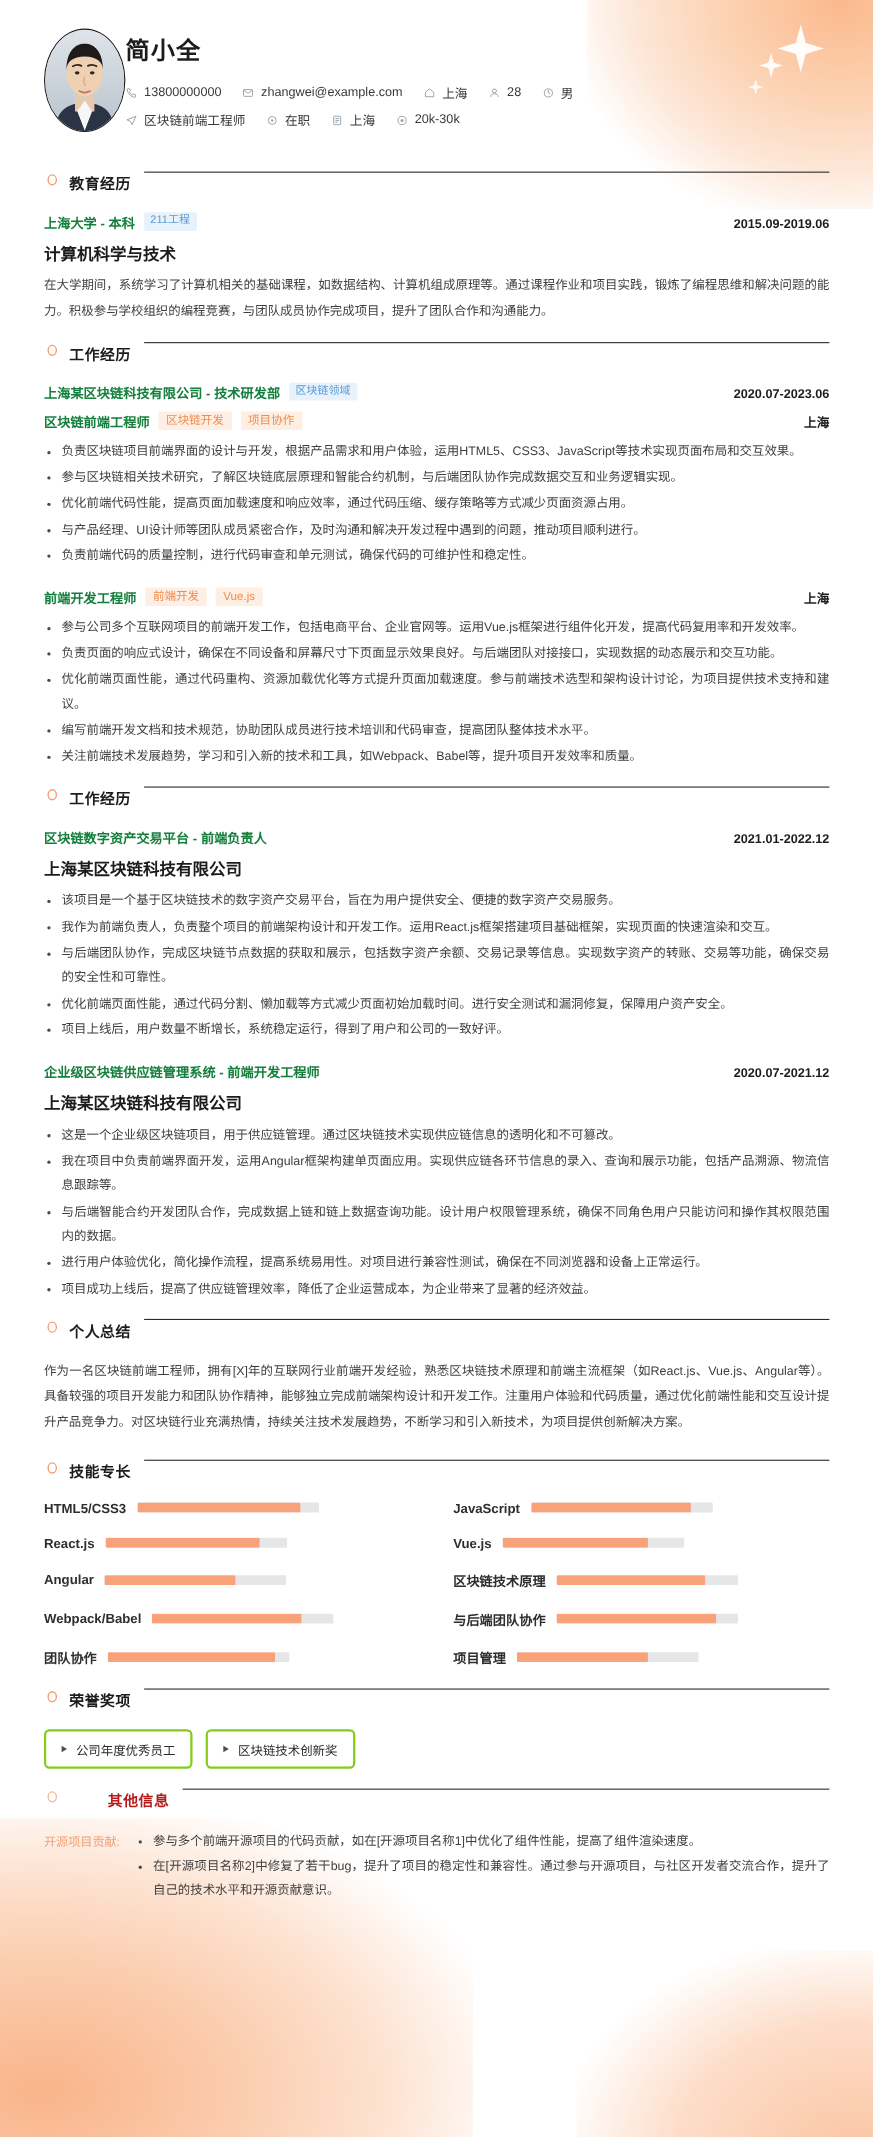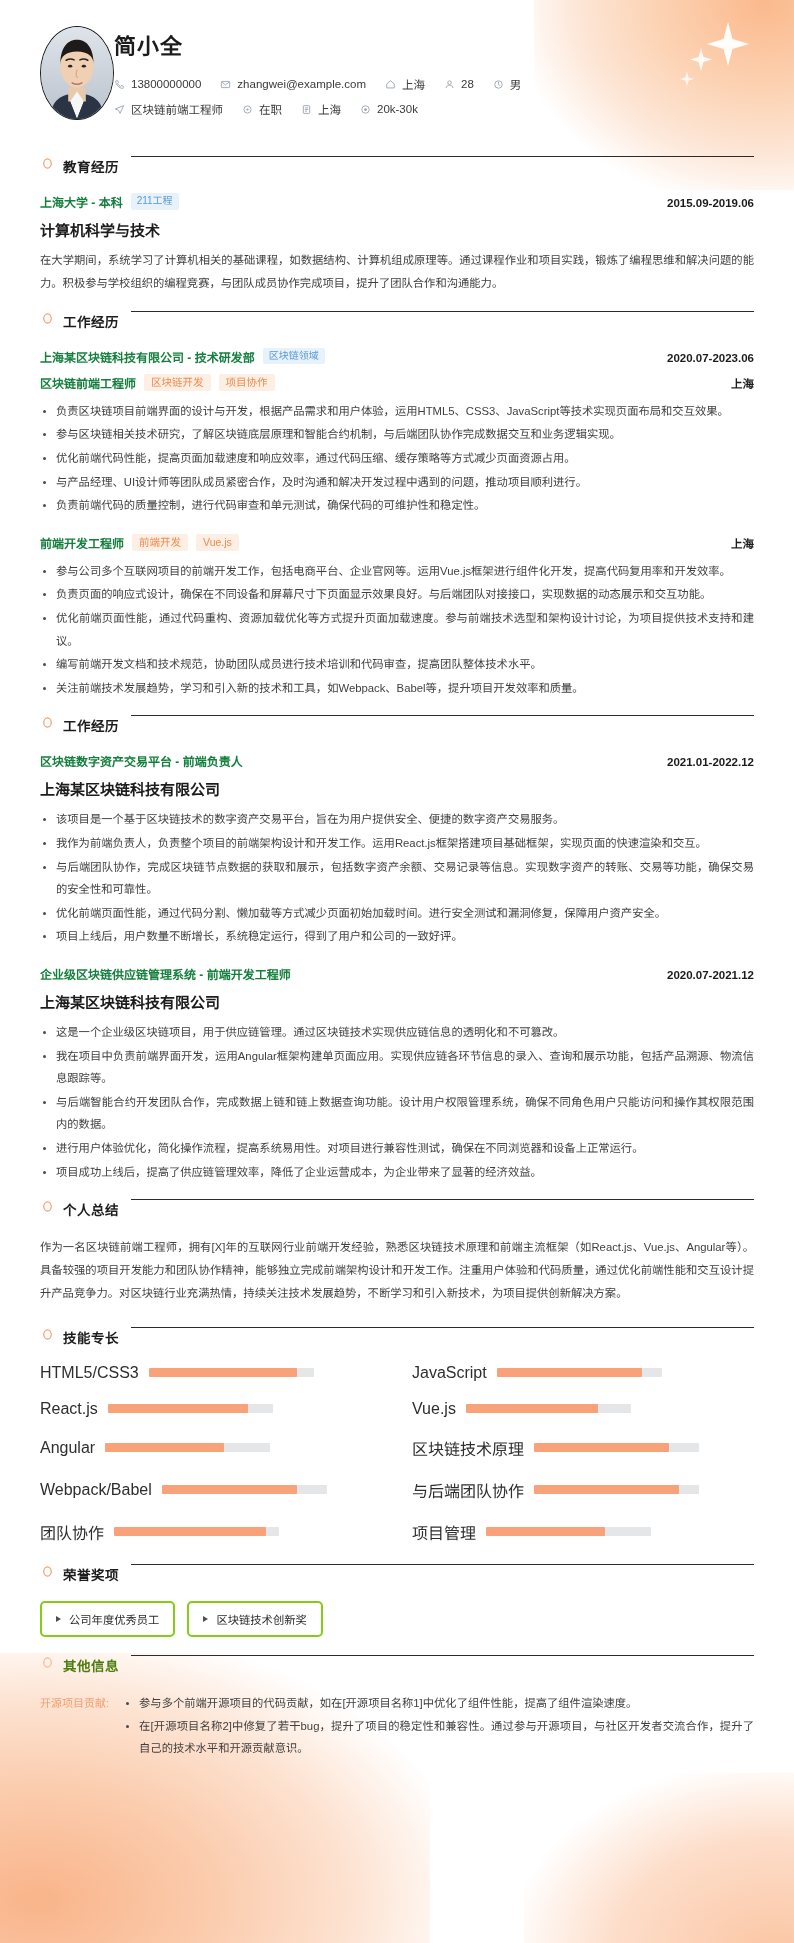--- a/index.html
+++ b/index.html
@@ -194,24 +194,25 @@
     column-gap: 30px;
     row-gap: 18px;
     margin-bottom: 8px;
   }
   .skill {
     display: flex;
     align-items: center;
     gap: 10px;
   }
   .skill-name {
-    font-size: 16px;
+    font-size: 12px;
     color: #2e2e2e;
     white-space: nowrap;
     flex: none;
+    font-weight: bold;
   }
   .skill-bar {
     position: relative;
     height: 9px;
     width: 165px;
     background: #e4e6e8;
     border-radius: 1px;
     overflow: hidden;
     flex: none;
   }
@@ -247,21 +248,21 @@
   .other-label {
     font-size: 11px;
     color: #f0a074;
     white-space: nowrap;
     flex: none;
     padding-top: 2px;
   }
   .other-body { flex: 1; }
   .other-body ul.bullets li { line-height: 1.95; }
 
-  .sec-head.muted .sec-title { color: #4d7c0f; }
+  .sec-head.muted .sec-title { color: #b91c1c; margin-left: 35px; }
   .sec-head.muted .sec-icon { color: #f3b794; }
 </style>
 </head>
 <body>
 
 <div class="page">
   <div class="glow-tr"></div>
   <div class="glow-bl"></div>
   <div class="glow-br"></div>
 

